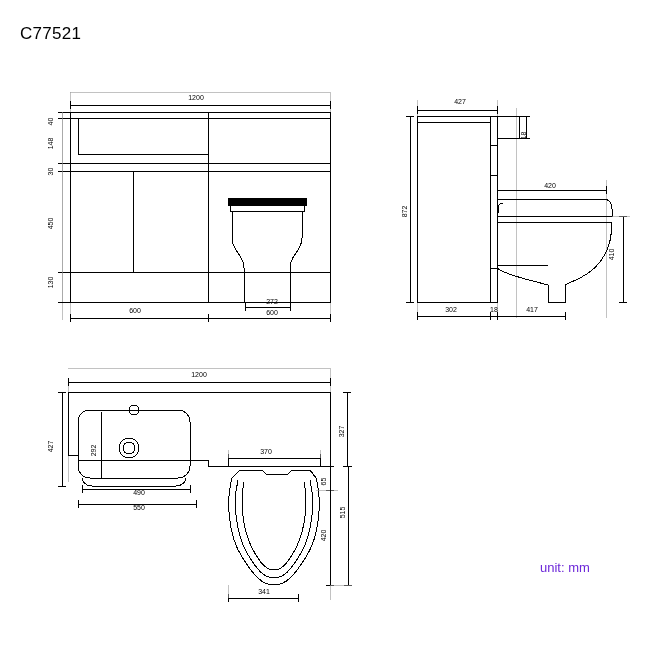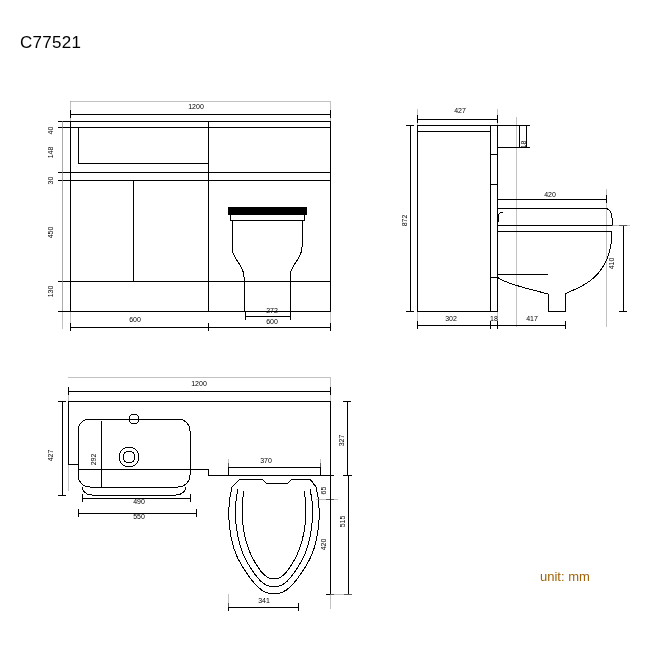--- a/index.html
+++ b/index.html
@@ -4,36 +4,36 @@
 <title>C77521 Technical Drawing</title>
 <style>
   html,body{margin:0;padding:0;background:#ffffff;}
   body{
     width:650px;height:650px;
     font-family:"Liberation Sans", sans-serif;
     color:#000000;
     position:relative;
     overflow:hidden;
   }
-  #sheet{position:absolute;left:0;top:9px;width:650px;height:470px;}
+  #sheet{position:absolute;left:0;top:0;width:650px;height:470px;}
   #drawing{position:absolute;left:0;top:0;}
 
   .title-text{
     position:absolute;
     left:20px;top:24px;
     font-size:17px;
     letter-spacing:0.3px;
     color:#000;
     white-space:nowrap;
   }
   .unit-text{
     position:absolute;
     left:540px;top:560px;
     font-size:13px;
-    color:#a16207;
+    color:#6d28d9;
     white-space:nowrap;
   }
   .dimlabel{
     position:absolute;
     font-size:7px;
     color:#000;
     white-space:nowrap;
     transform-origin:center center;
     line-height:1;
   }

